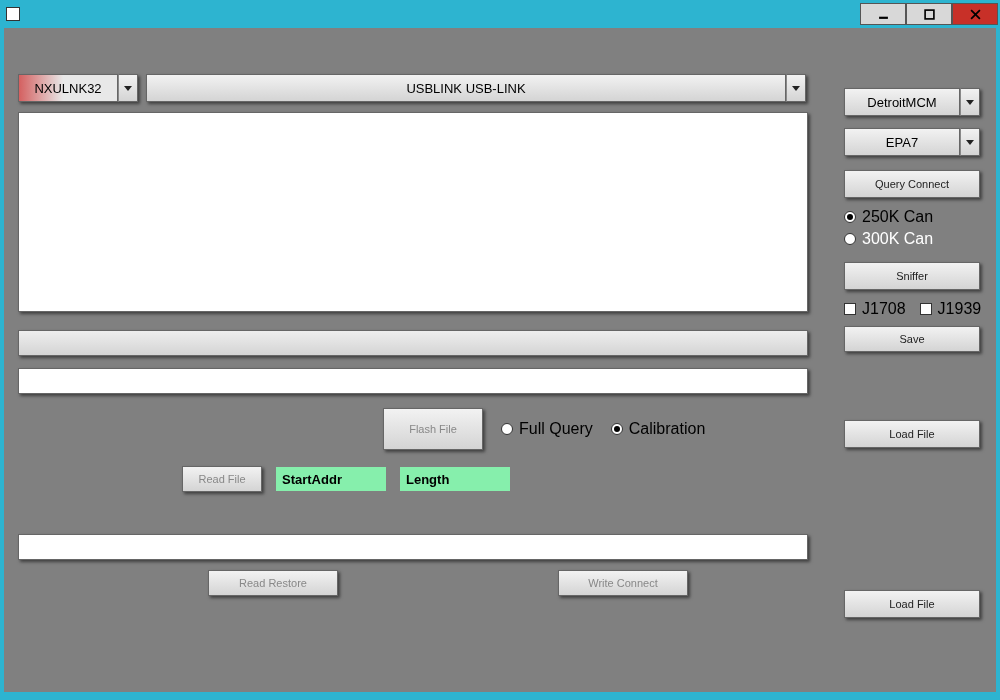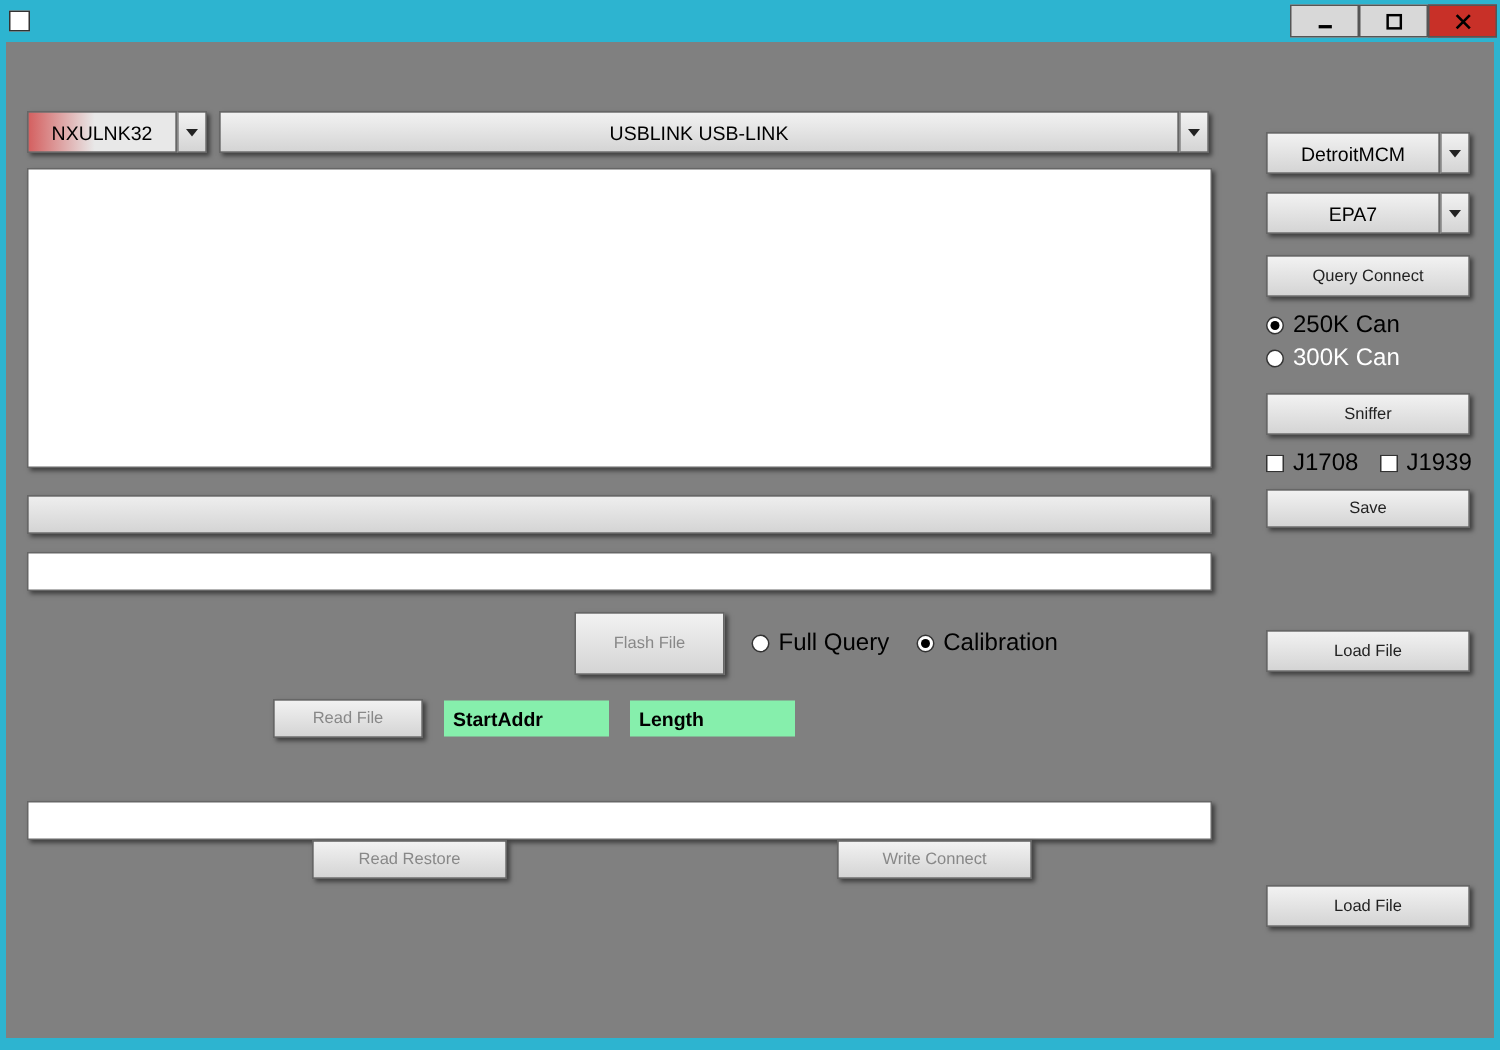--- a/index.html
+++ b/index.html
@@ -179,28 +179,28 @@
       <span class="radio"></span>
       <span>Full Query</span>
     </div>
     <div class="radio-wrap">
       <span class="radio checked"></span>
       <span>Calibration</span>
     </div>
   </div>
 
   <div class="row" style="margin-top:16px; align-items:center; gap:14px; padding-left:164px;">
-    <div class="btn dis" style="width:100px;height:26px;">Read File</div>
+    <div class="btn dis" style="width:80px;height:26px;">Read File</div>
     <input class="field-label" style="width: 110px;" value="StartAddr">
     <input class="field-label" style="width: 110px;" value="Length">
   </div>
 
   <div class="text-input" style="width:790px; margin-top:42px;"></div>
 
-  <div class="row" style="margin-top:0; gap:220px; padding-left:190px;">
+  <div class="row" style="margin-top:10px; gap:220px; padding-left:190px;">
     <div class="btn dis" style="width:130px;height:26px;">Read Restore</div>
     <div class="btn dis" style="width:130px;height:26px;">Write Connect</div>
   </div>
 
   <div class="right-col">
     <div class="combo" style="height:28px;">
       <div class="combo-body">DetroitMCM</div>
       <div class="combo-arrow"></div>
     </div>
     <div class="combo" style="height:28px; margin-top:4px;">

